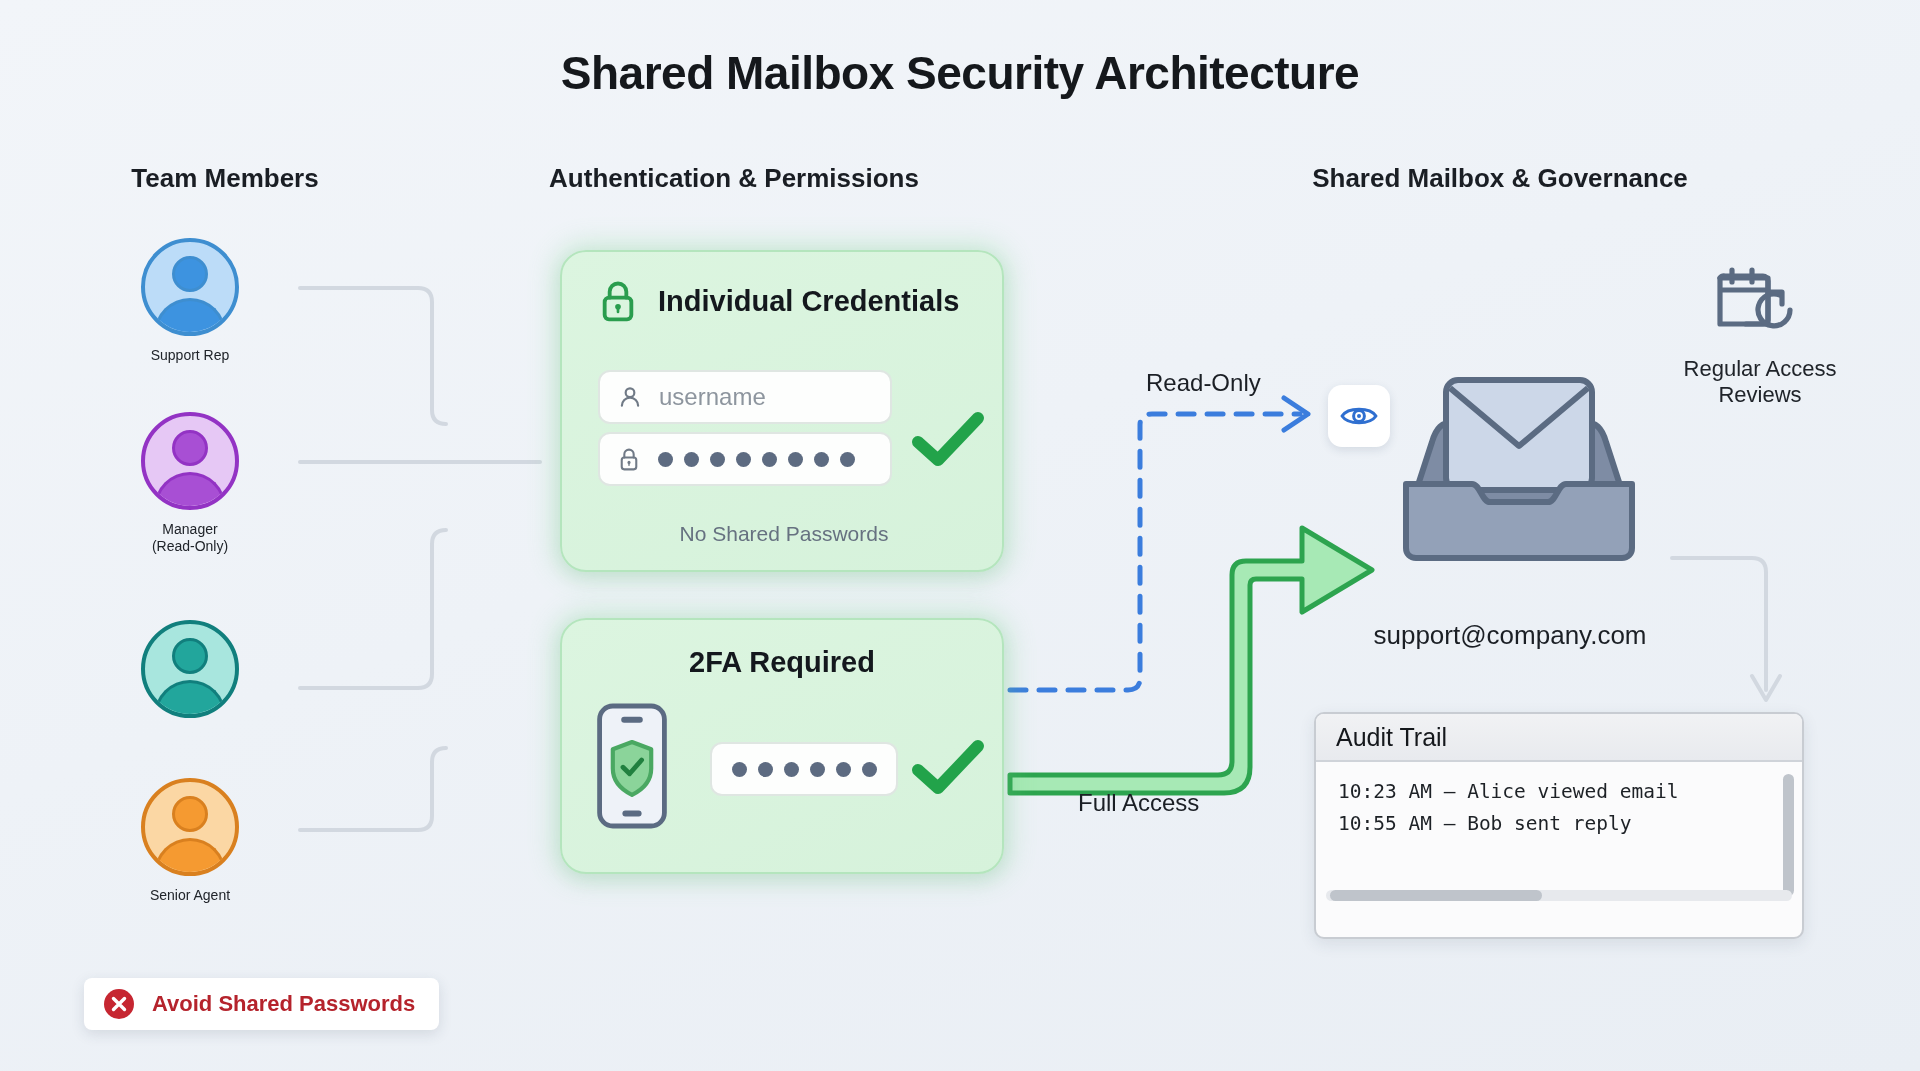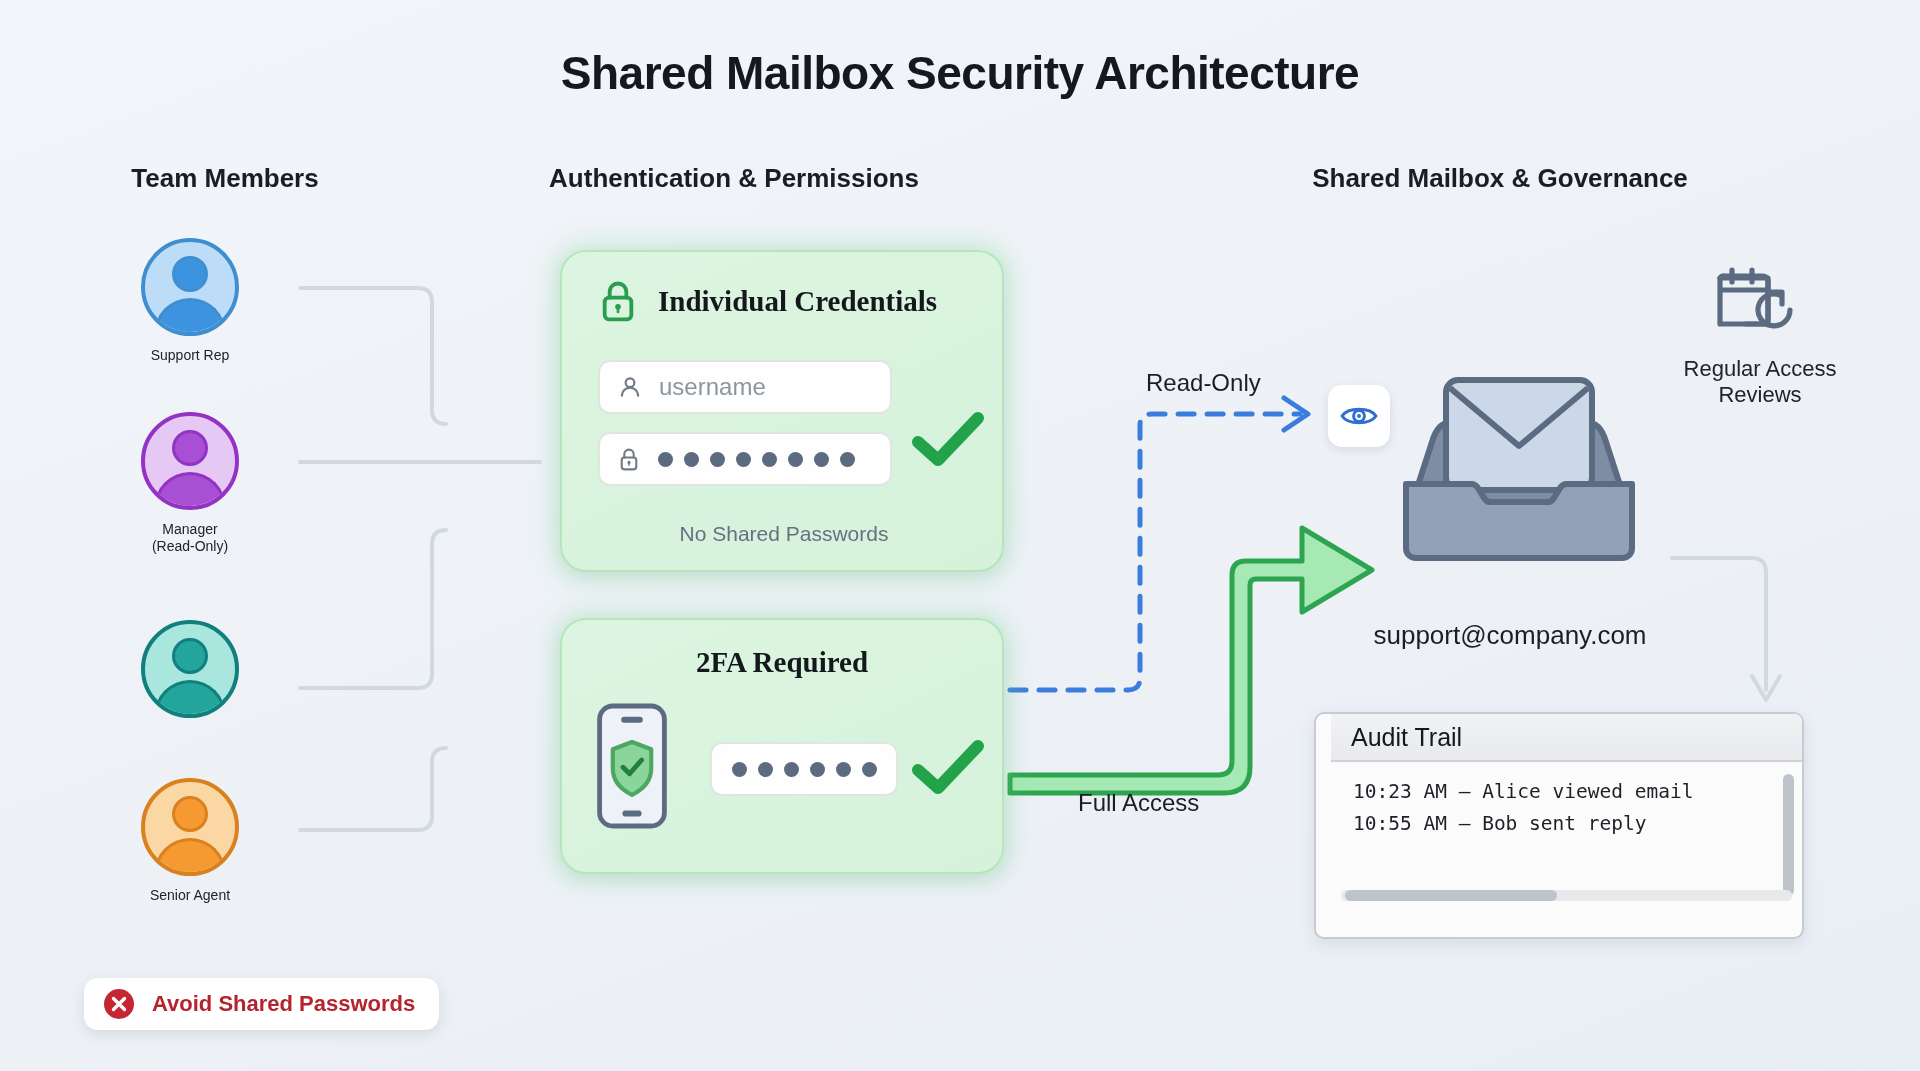--- a/index.html
+++ b/index.html
@@ -72,21 +72,21 @@
     box-shadow: 0 0 26px 6px rgba(116,214,140,0.30),
                 0 6px 18px rgba(40,90,55,0.08);
   }
   #card-credentials { left: 560px; top: 250px; width: 444px; height: 322px; }
   #card-2fa         { left: 560px; top: 618px; width: 444px; height: 256px; }
 
   .card-title-row {
     display: flex; align-items: center; gap: 20px;
     padding: 26px 0 0 36px;
   }
-  .card-title { font-size: 29px; font-weight: bold; color: #14181d; font-family: Liberation Serif, serif; }
+  .card-title { font-size: 29px; font-weight: bold; color: #14181d; }
 
   .field {
     height: 54px; border-radius: 12px;
     background: #fdfefd; border: 2px solid #dfe6e2;
     display: flex; align-items: center; gap: 16px;
     padding-left: 16px;
   }
   .field-text { font-size: 24px; color: #8d959e; }
   .dots { display: flex; gap: 11px; align-items: center; }
   .dot { width: 15px; height: 15px; border-radius: 50%; background: #5d6b81; }
@@ -115,21 +115,20 @@
   .flow-label { font-size: 24px; color: #1b1f25; white-space: nowrap; }
   #label-readonly  { left: 1146px; top: 369px; }
   #label-fullacc   { left: 1078px; top: 789px; }
 
   
   #audit {
     left: 1314px; top: 712px; width: 490px; height: 227px;
     background: #fbfbfc; border: 2px solid #c8ccd2; border-radius: 10px;
     box-shadow: 0 5px 16px rgba(40,55,80,0.10);
     overflow: hidden;
-    padding-left: 15px;
   }
   #audit-head {
     height: 48px; background: linear-gradient(#f1f2f4,#e8eaee);
     border-bottom: 2px solid #cfd3d9;
     display: flex; align-items: center; padding-left: 20px;
   }
   #audit-title { font-size: 25px; color: #15181c; }
   #audit-body {
     padding: 14px 0 0 22px; position: relative; height: 148px;
   }
@@ -147,21 +146,21 @@
     width: 212px; height: 11px; border-radius: 6px; background: #bfc4cb;
   }
   #audit-track {
     position: absolute; left: 10px; right: 10px; bottom: 9px;
     height: 11px; border-radius: 6px; background: #e7e9ed;
   }
 
   
   #warn {
     left: 84px; top: 978px; height: 52px;
-    background: #ffffff; border-radius: 14px;
+    background: #ffffff; border-radius: 8px;
     box-shadow: 0 4px 14px rgba(40,55,80,0.13);
     display: flex; align-items: center; gap: 16px;
     padding: 0 24px 0 18px;
   }
   #warn-text { font-size: 22px; font-weight: bold; color: #b5232c; }
 </style>
 </head>
 <body>
 
 <div id="stage">
@@ -230,21 +229,21 @@
     <div class="card-title-row">
       <svg width="40" height="46" viewBox="0 0 24 26">
         <path d="M7 11 V7.5 A5 5 0 0 1 17 7.5 V11" fill="none" stroke="#2a9d4e" stroke-width="2.3" stroke-linecap="round"></path>
         <rect x="4" y="11" width="16" height="13" rx="2.6" fill="none" stroke="#2a9d4e" stroke-width="2.3"></rect>
         <circle cx="12" cy="16.5" r="1.7" fill="#2a9d4e"></circle>
         <rect x="11.2" y="17" width="1.6" height="3.4" rx="0.8" fill="#2a9d4e"></rect>
       </svg>
       <div class="card-title">Individual Credentials</div>
     </div>
 
-    <div class="field" style="position:absolute;left:36px;top:108px;width:294px;padding-left:17px;">
+    <div class="field" style="position:absolute;left:36px;top:118px;width:294px;padding-left:17px;">
       <svg width="26" height="26" viewBox="0 0 24 24">
         <circle cx="12" cy="8" r="4" fill="none" stroke="#707a86" stroke-width="2"></circle>
         <path d="M4.5 20 A7.5 7.5 0 0 1 19.5 20" fill="none" stroke="#707a86" stroke-width="2" stroke-linecap="round"></path>
       </svg>
       <span class="field-text">username</span>
     </div>
 
     <div class="field" style="position:absolute;left:36px;top:180px;width:294px;">
       <svg width="26" height="27" viewBox="0 0 24 26">
         <path d="M7.5 11 V8 A4.5 4.5 0 0 1 16.5 8 V11" fill="none" stroke="#707a86" stroke-width="2" stroke-linecap="round"></path>

